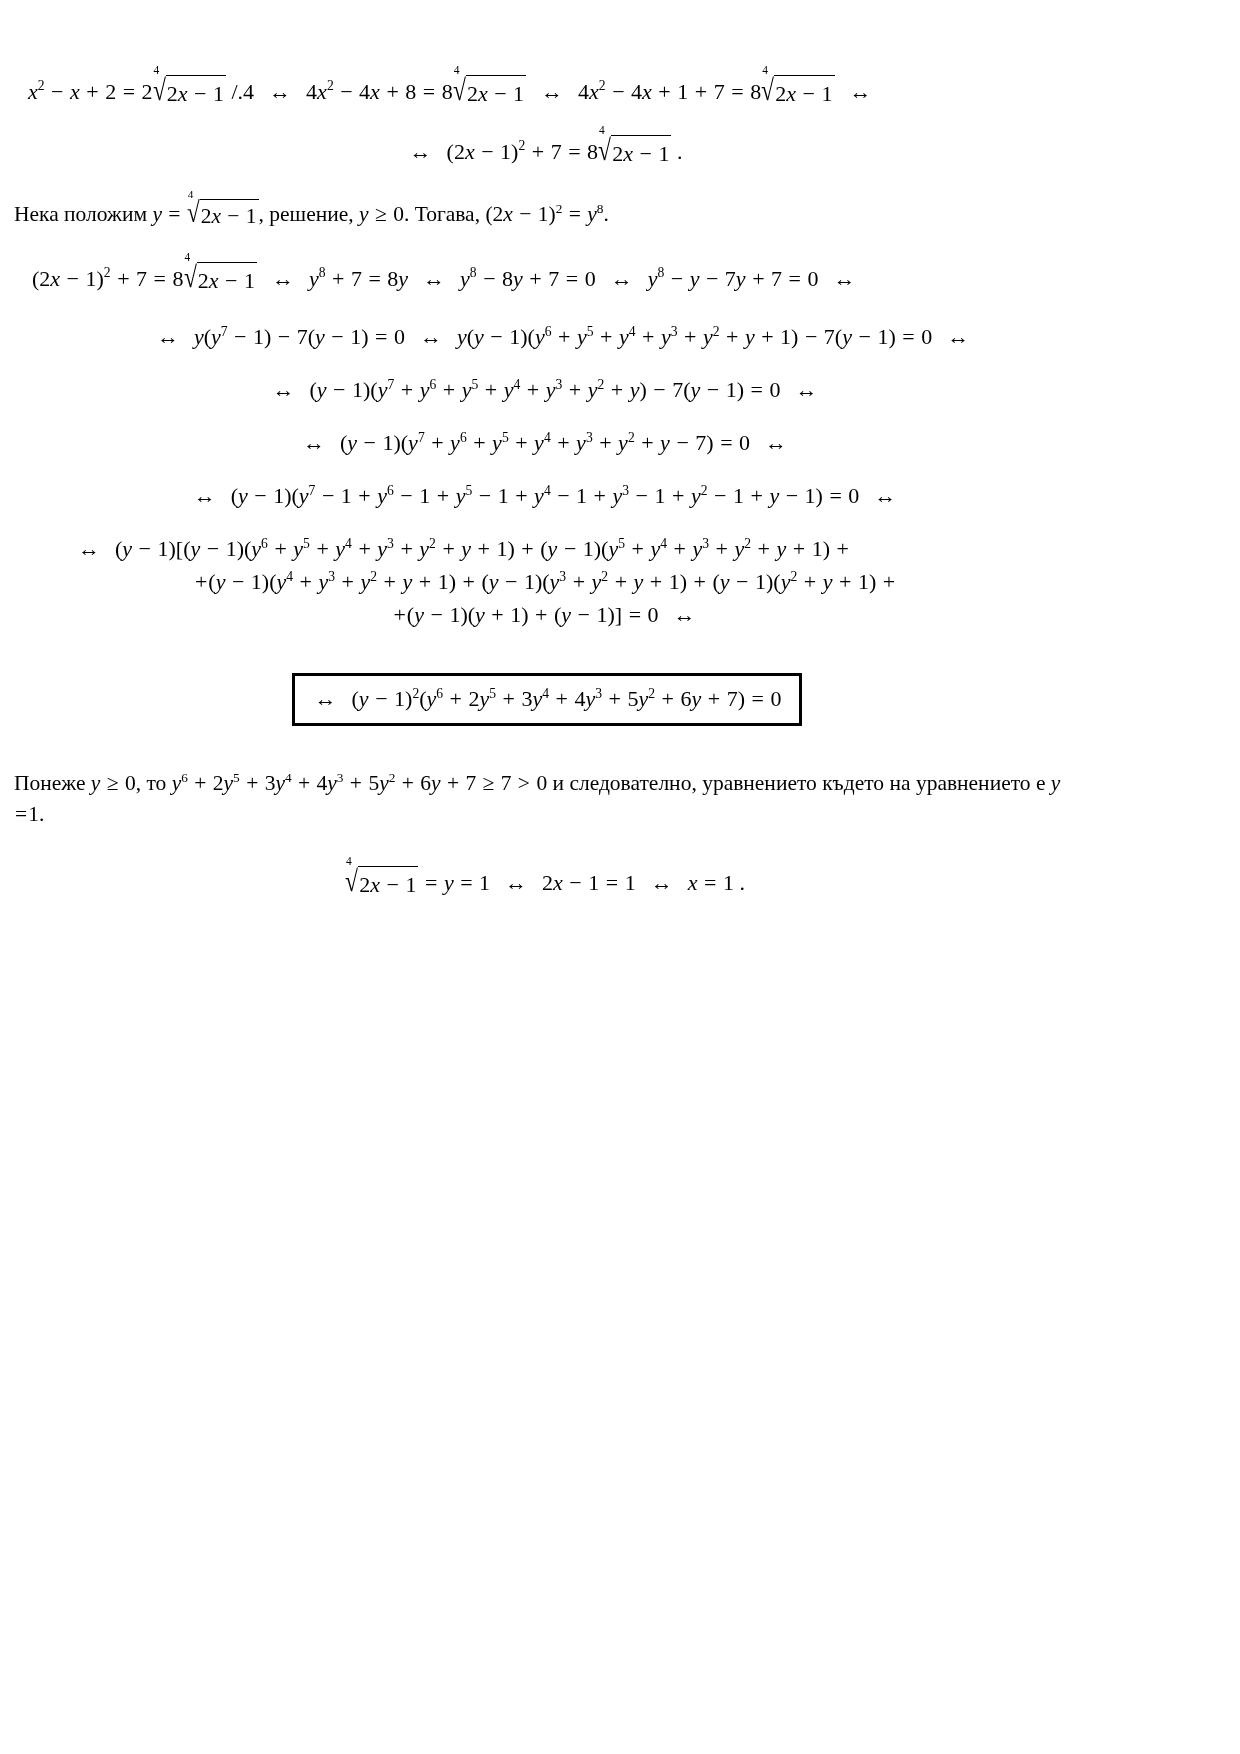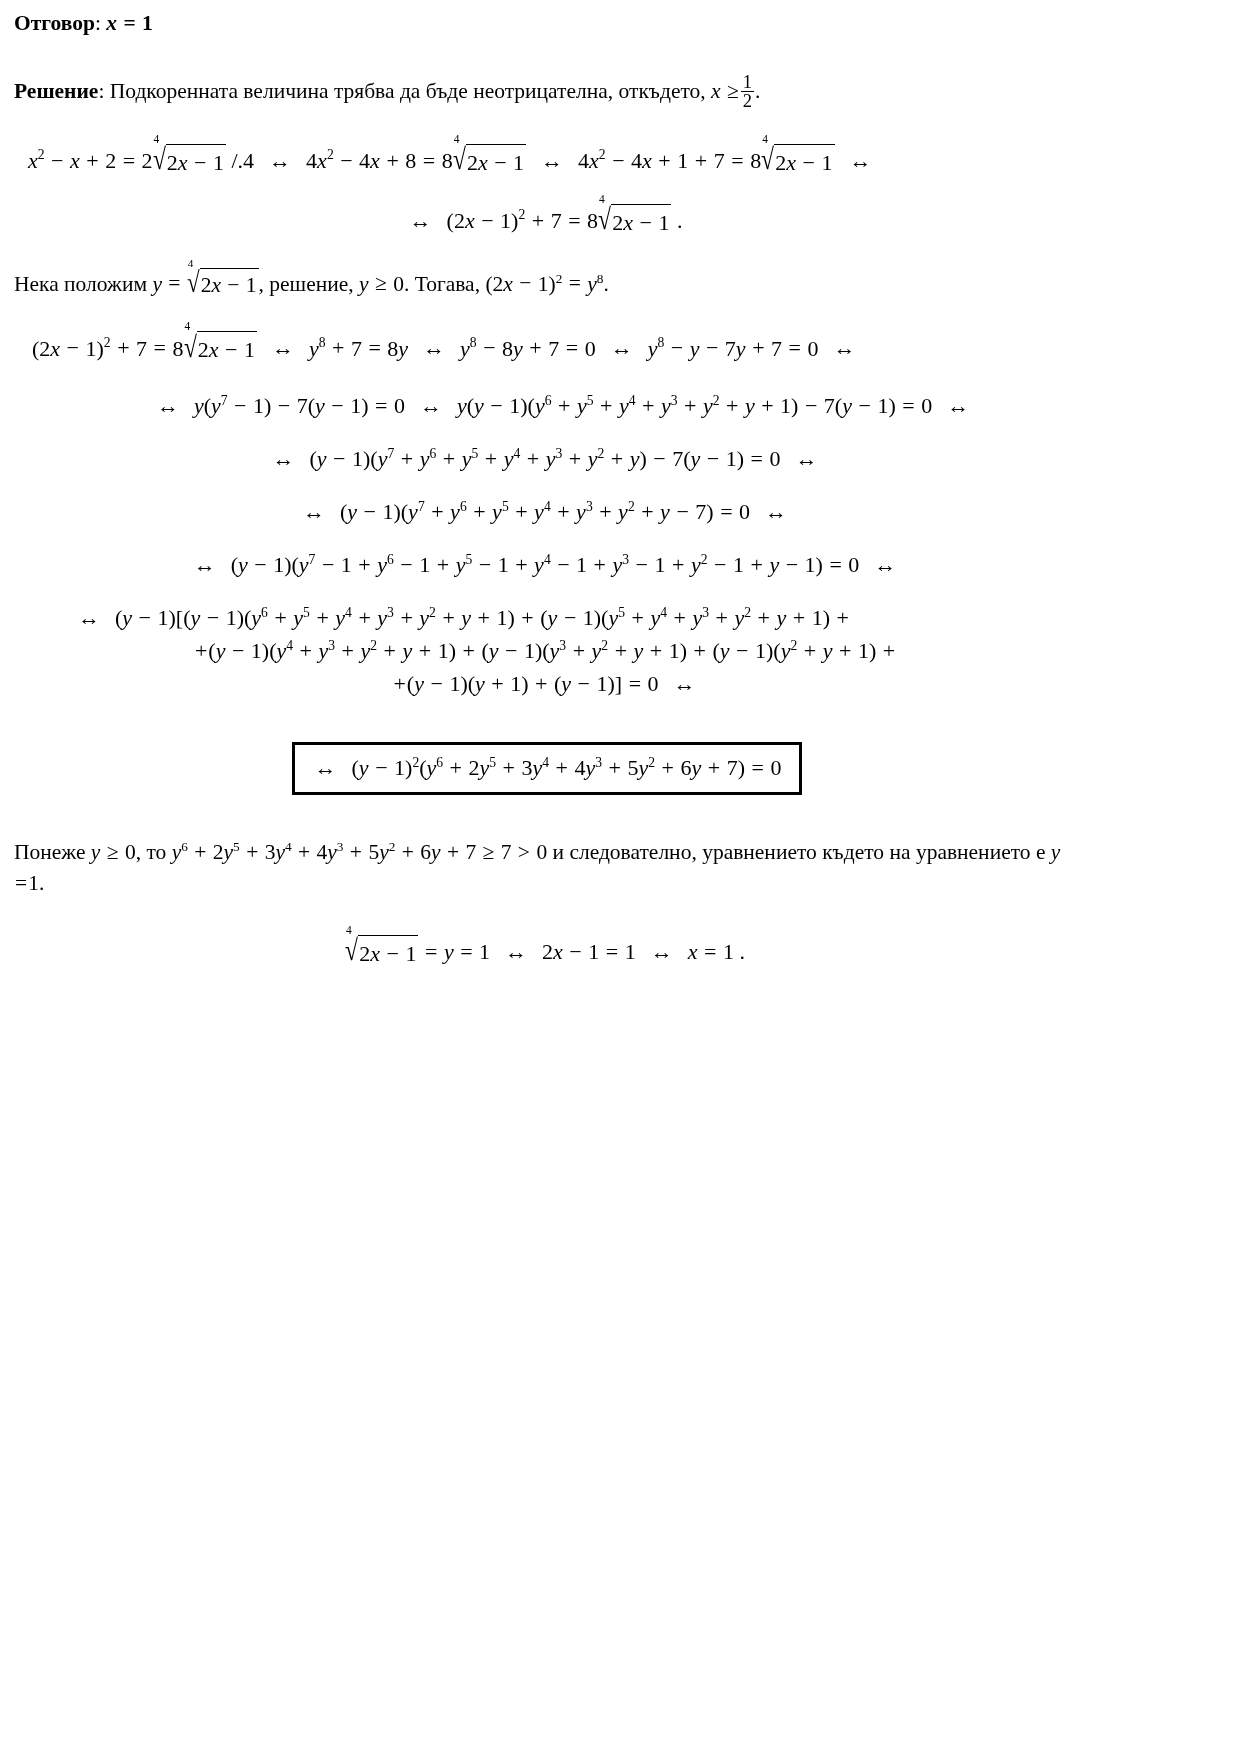--- a/index.html
+++ b/index.html
@@ -135,35 +135,23 @@
   .gap-26 { height: 26px; }
   .gap-30 { height: 30px; }
   .gap-34 { height: 34px; }
 </style>
 </head>
 <body>
 
 <div class="page">
 <div class="content">
 
-  <p class="para">
-    <span class="lbl-bold">Отговор</span><span>:</span>
-    <span class="mi lbl-bold">x</span>
-    <span class="op lbl-bold">=</span>
-    <span class="mn lbl-bold">1</span>
-  </p>
 
   <div class="gap-34"></div>
 
-  <p class="para">
-    <span class="lbl-bold">Решение</span><span>:</span>
-    <span>Подкоренната величина трябва да бъде неотрицателна, откъдето,</span>
-    <span class="mi">x</span>
-    <span class="op">≥</span><span class="frac"><span class="num">1</span><span class="den">2</span></span><span>.</span>
-  </p>
 
   <div class="gap-26"></div>
 
   <div class="eq-line eq-left" style="padding-left:14px;">
     <span class="mi">x</span><sup>2</sup><span class="op"> − </span><span class="mi">x</span><span class="op"> + </span><span class="mn">2</span><span class="op"> = </span><span class="mn">2</span><span class="radical"><span class="rdx">4</span><span class="rsign">√</span><span class="rbody"><span class="mn">2</span><span class="mi">x</span><span class="op"> − </span><span class="mn">1</span></span></span>
     <span class="mn">/.4</span><span class="sp-s"></span><span class="harr">↔</span><span class="sp-s"></span><span class="mn">4</span><span class="mi">x</span><sup>2</sup><span class="op"> − </span><span class="mn">4</span><span class="mi">x</span><span class="op"> + </span><span class="mn">8</span><span class="op"> = </span><span class="mn">8</span><span class="radical"><span class="rdx">4</span><span class="rsign">√</span><span class="rbody"><span class="mn">2</span><span class="mi">x</span><span class="op"> − </span><span class="mn">1</span></span></span><span class="sp-s"></span><span class="harr">↔</span><span class="sp-s"></span><span class="mn">4</span><span class="mi">x</span><sup>2</sup><span class="op"> − </span><span class="mn">4</span><span class="mi">x</span><span class="op"> + </span><span class="mn">1</span><span class="op"> + </span><span class="mn">7</span><span class="op"> = </span><span class="mn">8</span><span class="radical"><span class="rdx">4</span><span class="rsign">√</span><span class="rbody"><span class="mn">2</span><span class="mi">x</span><span class="op"> − </span><span class="mn">1</span></span></span><span class="sp-s"></span><span class="harr">↔</span>
   </div>
 
   <div class="gap-16"></div>
 

